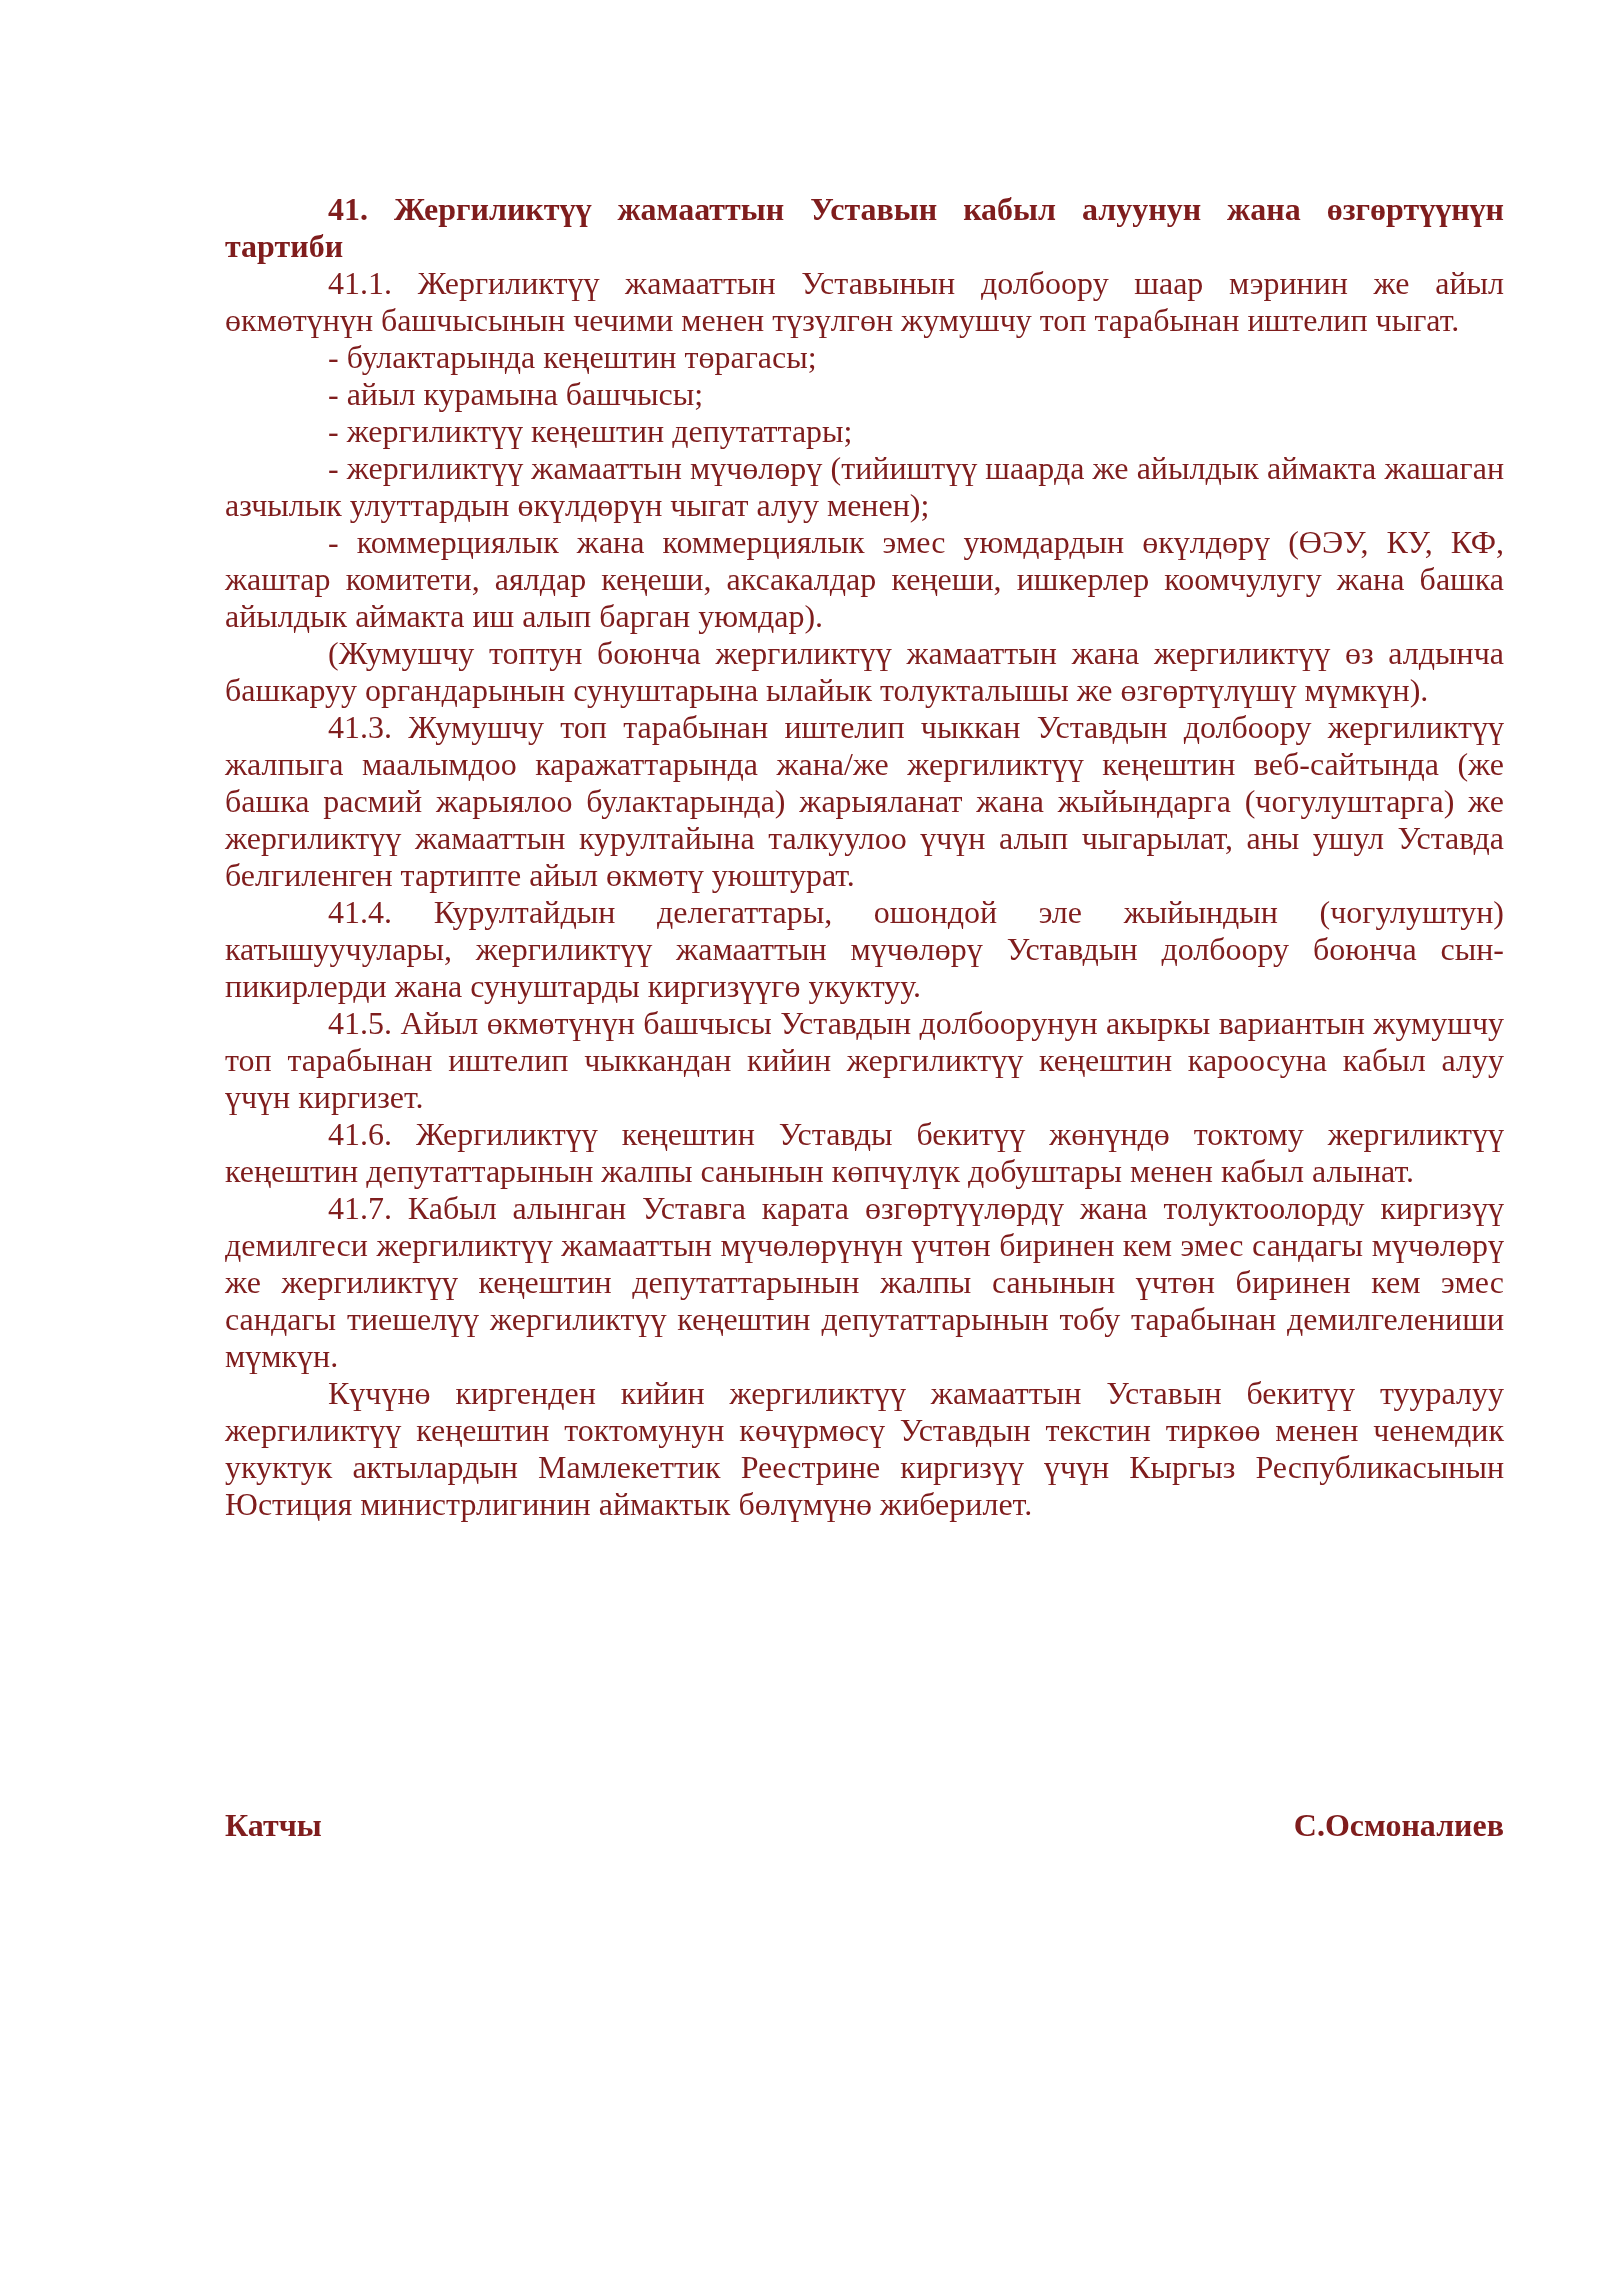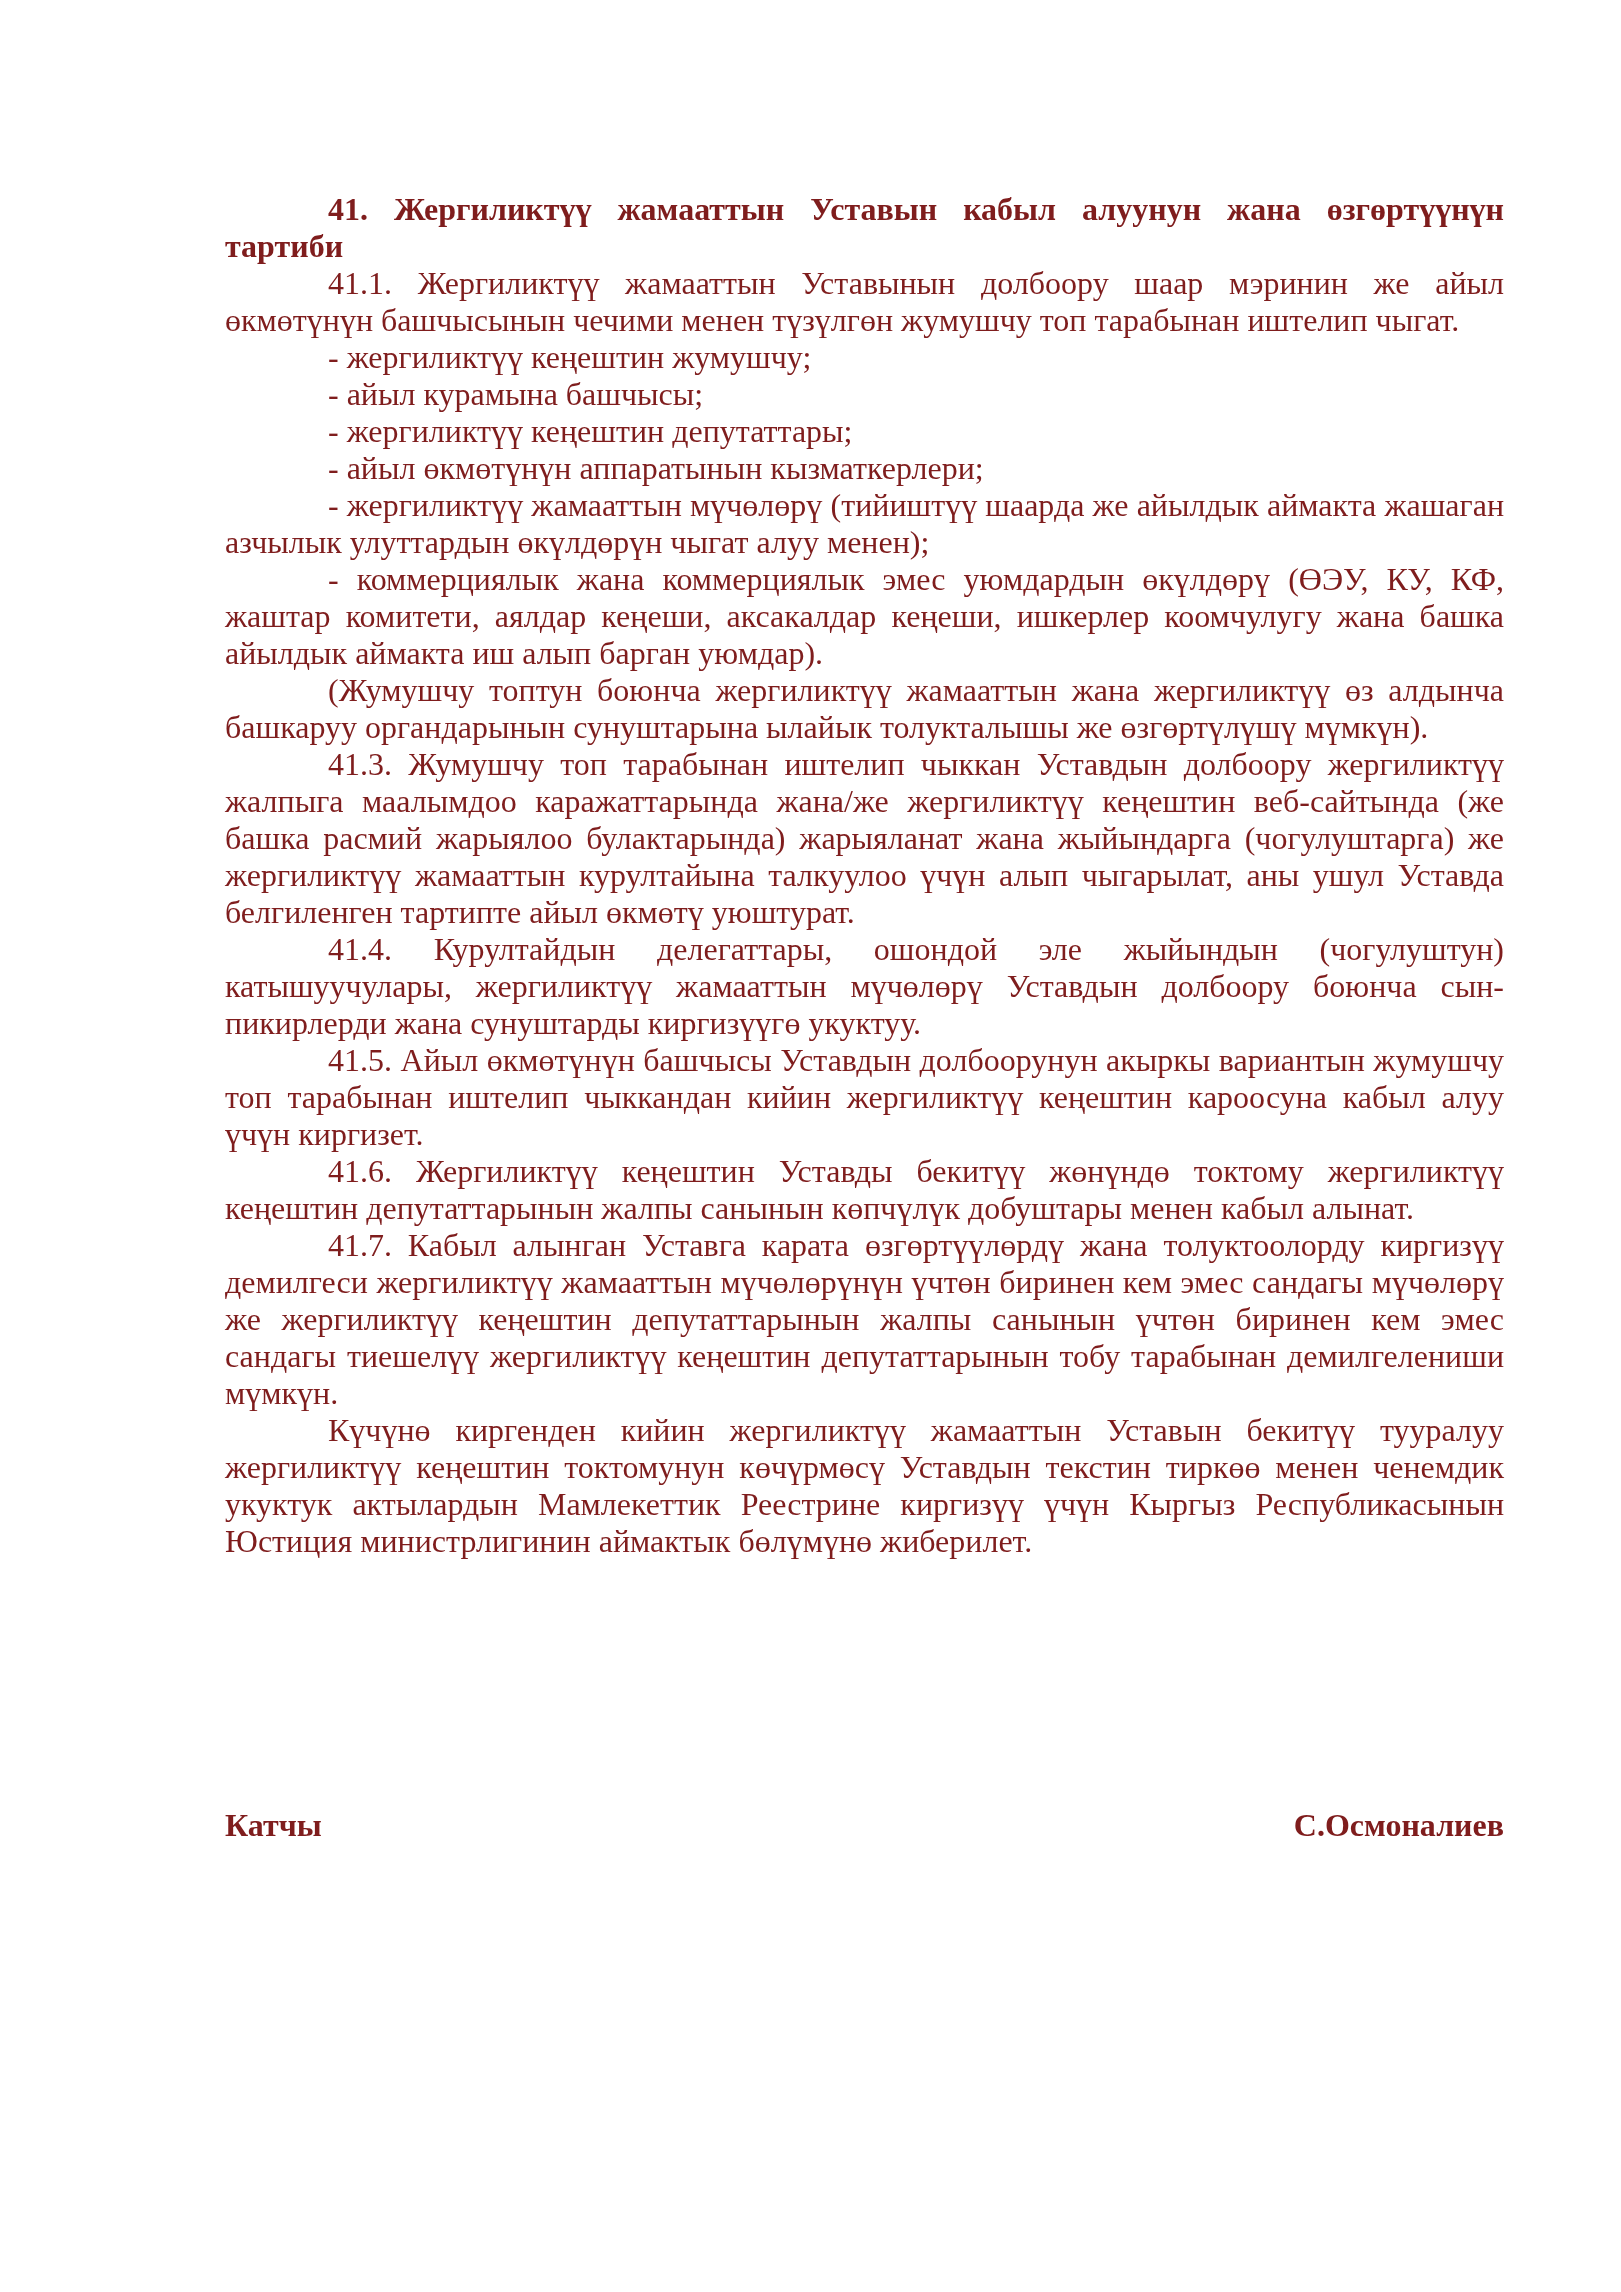--- a/index.html
+++ b/index.html
@@ -46,24 +46,23 @@
     font-weight: bold;
   }
 </style>
 </head>
 <body>
 
 <div class="page">
   <div class="content">
     <p class="para bold">41. Жергиликтүү жамааттын Уставын кабыл алуунун жана өзгөртүүнүн тартиби</p>
     <p class="para">41.1. Жергиликтүү жамааттын Уставынын долбоору шаар мэринин же айыл өкмөтүнүн башчысынын чечими менен түзүлгөн жумушчу топ тарабынан иштелип чыгат.</p>
-    <p class="para">- жергиликтүү кеңештин жумушчу;</p>
+    <p class="para">- булактарында кеңештин төрагасы;</p>
     <p class="para">- айыл курамына башчысы;</p>
     <p class="para">- жергиликтүү кеңештин депутаттары;</p>
-    <p class="para">- айыл өкмөтүнүн аппаратынын кызматкерлери;</p>
     <p class="para">- жергиликтүү жамааттын мүчөлөрү (тийиштүү шаарда же айылдык аймакта жашаган азчылык улуттардын өкүлдөрүн чыгат алуу менен);</p>
     <p class="para">- коммерциялык жана коммерциялык эмес уюмдардын өкүлдөрү (ӨЭУ, КУ, КФ, жаштар комитети, аялдар кеңеши, аксакалдар кеңеши, ишкерлер коомчулугу жана башка айылдык аймакта иш алып барган уюмдар).</p>
     <p class="para">(Жумушчу топтун боюнча жергиликтүү жамааттын жана жергиликтүү өз алдынча башкаруу органдарынын сунуштарына ылайык толукталышы же өзгөртүлүшү мүмкүн).</p>
     <p class="para">41.3. Жумушчу топ тарабынан иштелип чыккан Уставдын долбоору жергиликтүү жалпыга маалымдоо каражаттарында жана/же жергиликтүү кеңештин веб-сайтында (же башка расмий жарыялоо булактарында) жарыяланат жана жыйындарга (чогулуштарга) же жергиликтүү жамааттын курултайына талкуулоо үчүн алып чыгарылат, аны ушул Уставда белгиленген тартипте айыл өкмөтү уюштурат.</p>
     <p class="para">41.4. Курултайдын делегаттары, ошондой эле жыйындын (чогулуштун) катышуучулары, жергиликтүү жамааттын мүчөлөрү Уставдын долбоору боюнча сын-пикирлерди жана сунуштарды киргизүүгө укуктуу.</p>
     <p class="para">41.5. Айыл өкмөтүнүн башчысы Уставдын долбоорунун акыркы вариантын жумушчу топ тарабынан иштелип чыккандан кийин жергиликтүү кеңештин кароосуна кабыл алуу үчүн киргизет.</p>
     <p class="para">41.6. Жергиликтүү кеңештин Уставды бекитүү жөнүндө токтому жергиликтүү кеңештин депутаттарынын жалпы санынын көпчүлүк добуштары менен кабыл алынат.</p>
     <p class="para">41.7. Кабыл алынган Уставга карата өзгөртүүлөрдү жана толуктоолорду киргизүү демилгеси жергиликтүү жамааттын мүчөлөрүнүн үчтөн биринен кем эмес сандагы мүчөлөрү же жергиликтүү кеңештин депутаттарынын жалпы санынын үчтөн биринен кем эмес сандагы тиешелүү жергиликтүү кеңештин депутаттарынын тобу тарабынан демилгелениши мүмкүн.</p>
     <p class="para">Күчүнө киргенден кийин жергиликтүү жамааттын Уставын бекитүү тууралуу жергиликтүү кеңештин токтомунун көчүрмөсү Уставдын текстин тиркөө менен ченемдик укуктук актылардын Мамлекеттик Реестрине киргизүү үчүн Кыргыз Республикасынын Юстиция министрлигинин аймактык бөлүмүнө жиберилет.</p>
   </div>

